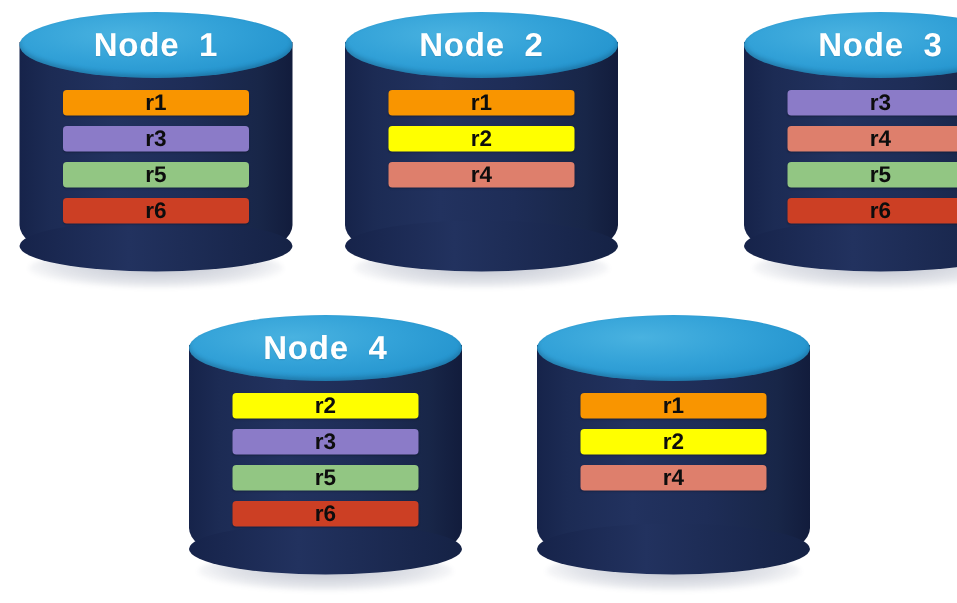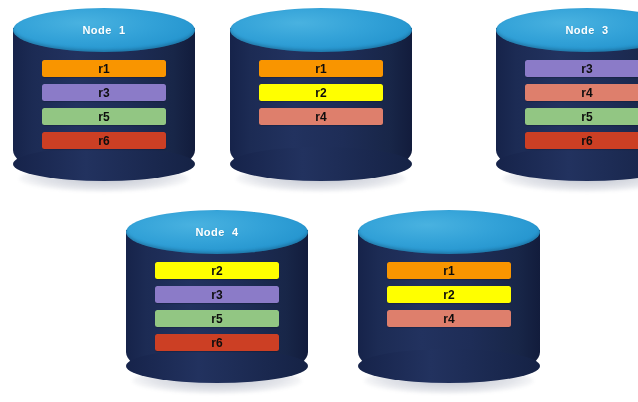--- a/index.html
+++ b/index.html
@@ -82,21 +82,21 @@
   .node-label {
     position: absolute;
     top: 0;
     left: 0;
     width: 182px;
     height: 44px;
     display: flex;
     align-items: center;
     justify-content: center;
     color: #ffffff;
-    font-size: 11px;
+    font-size: 22px;
     font-weight: bold;
     letter-spacing: 0.5px;
     z-index: 4;
     white-space: pre;
     text-shadow: 0 1px 1px rgba(0,0,0,0.10);
   }
 
   .replica-stack {
     position: absolute;
     left: 0;
@@ -109,21 +109,21 @@
     gap: 7px;
   }
 
   .replica {
     width: 124px;
     height: 17px;
     border-radius: 2.5px;
     display: flex;
     align-items: center;
     justify-content: center;
-    font-size: 12px;
+    font-size: 15px;
     font-weight: bold;
     color: #0d0d0d;
     line-height: 1;
     box-shadow: 0 1px 1px rgba(0,0,0,0.18);
   }
 </style>
 </head>
 <body>
 
 <div id="canvas">
@@ -136,20 +136,21 @@
         <div class="replica" style="background: rgb(249, 149, 0);">r1</div>
         <div class="replica" style="background: rgb(139, 123, 200);">r3</div>
         <div class="replica" style="background: rgb(146, 198, 131);">r5</div>
         <div class="replica" style="background: rgb(204, 63, 36);">r6</div>
       </div>
     </div>
     <div class="node" style="left: 230px; top: 8px;">
       <div class="cyl-shadow"></div>
       <div class="cyl-body"></div>
       <div class="cyl-top"></div>
+      <div class="node-label">Node  2</div>
       <div class="replica-stack">
         <div class="replica" style="background: rgb(249, 149, 0);">r1</div>
         <div class="replica" style="background: rgb(255, 255, 0);">r2</div>
         <div class="replica" style="background: rgb(222, 127, 108);">r4</div>
       </div>
     </div>
     <div class="node" style="left: 464px; top: 8px; margin-left: 32px;">
       <div class="cyl-shadow"></div>
       <div class="cyl-body"></div>
       <div class="cyl-top"></div>

